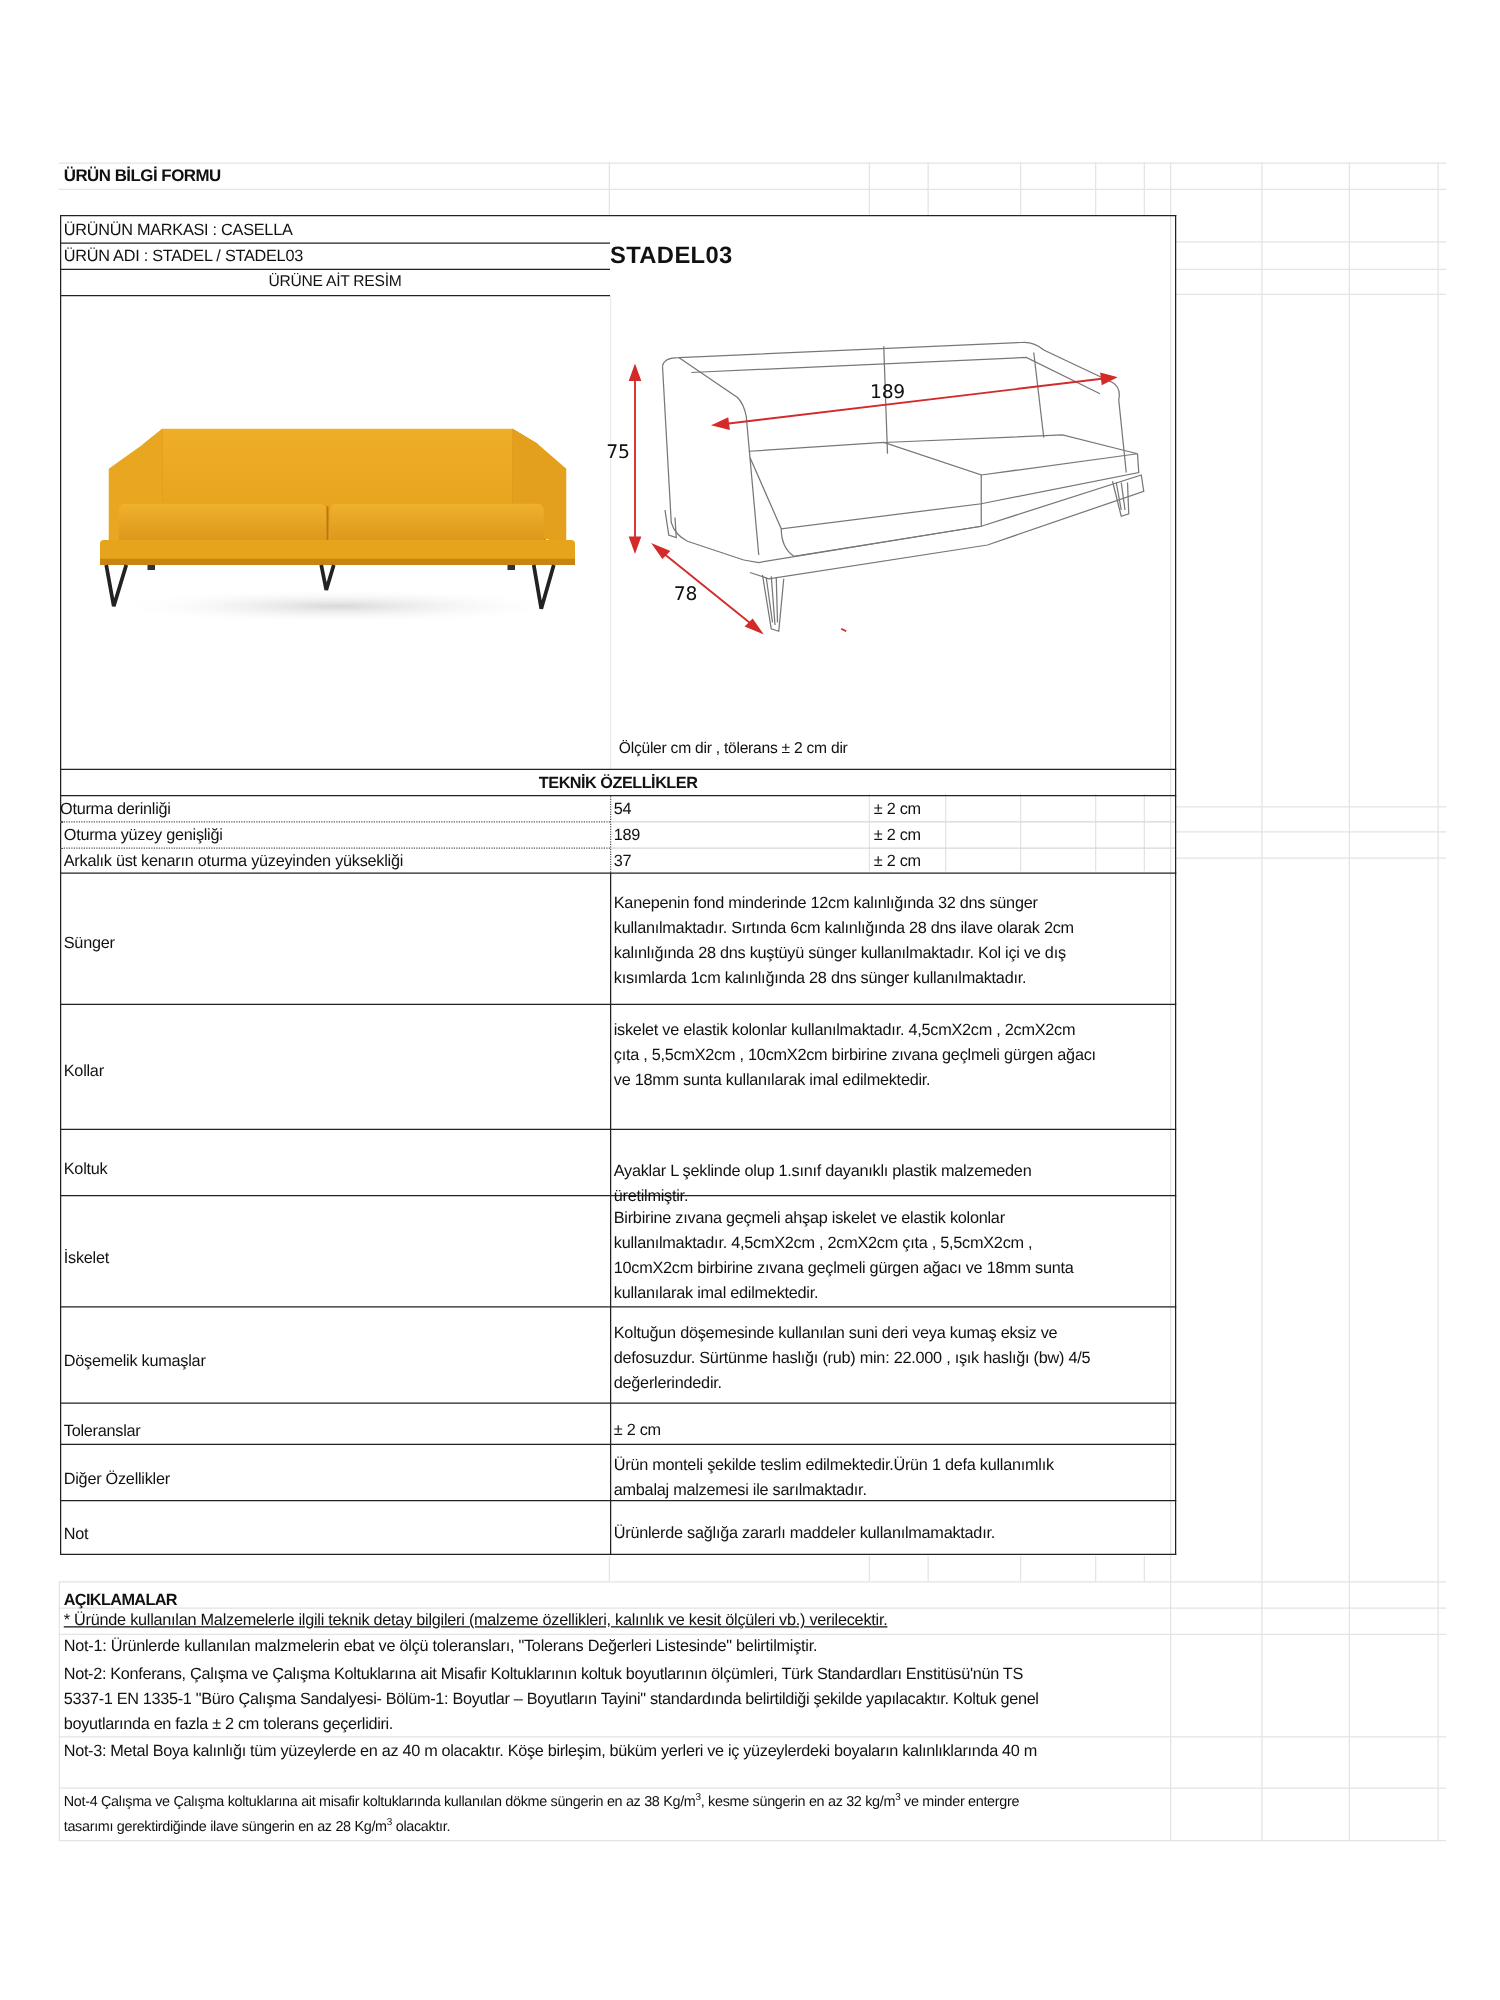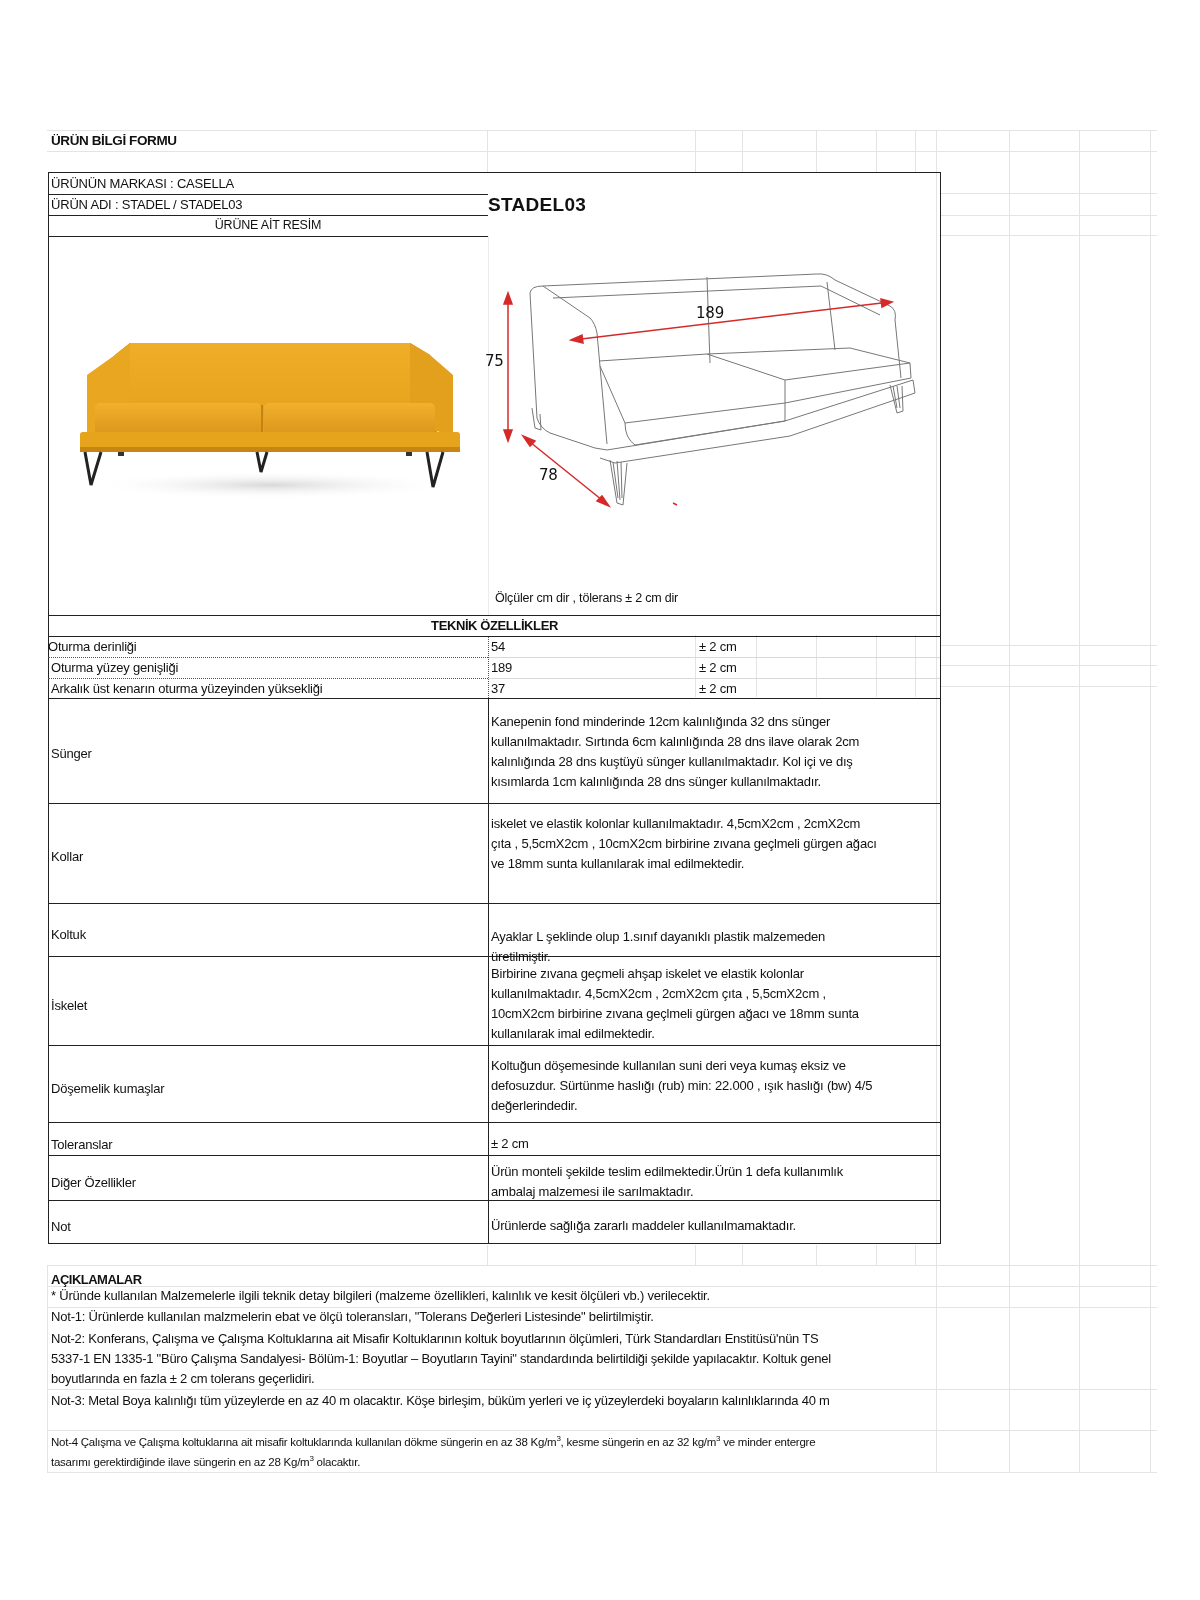--- a/index.html
+++ b/index.html
@@ -268,21 +268,21 @@
 </div>
 
 <div>
   <div class="txt" style="left:51px; top:1217px;">Not</div>
   <div class="para" style="left:491px; top:1216px;">
     <div>Ürünlerde sağlığa zararlı maddeler kullanılmamaktadır.</div>
   </div>
 </div>
 
 <div class="txt bold" style="left:51px; top:1270px; letter-spacing:-0.5px;">AÇIKLAMALAR</div>
-<div class="txt" style="left:51px; top:1286px;">* Üründe kullanılan Malzemelerle ilgili teknik detay bilgileri (malzeme özellikleri, kalınlık ve kesit ölçüleri vb.)  verilecektir.</div>
+<div class="txt" style="left:51px; top:1286px;text-decoration:underline;">* Üründe kullanılan Malzemelerle ilgili teknik detay bilgileri (malzeme özellikleri, kalınlık ve kesit ölçüleri vb.)  verilecektir.</div>
 <div class="txt" style="left:51px; top:1307px;">Not-1: Ürünlerde kullanılan malzmelerin ebat ve ölçü toleransları, "Tolerans Değerleri Listesinde" belirtilmiştir.</div>
 <div class="note" style="left:51px; top:1329px;">
   <div>Not-2: Konferans, Çalışma ve Çalışma Koltuklarına ait  Misafir Koltuklarının koltuk boyutlarının ölçümleri, Türk Standardları Enstitüsü'nün TS</div>
   <div>5337-1 EN 1335-1 "Büro Çalışma Sandalyesi- Bölüm-1: Boyutlar – Boyutların Tayini" standardında belirtildiği şekilde yapılacaktır. Koltuk genel</div>
   <div>boyutlarında en fazla ± 2 cm tolerans geçerlidiri.</div>
 </div>
 <div class="note" style="left:51px; top:1391px;">
   <div>Not-3: Metal Boya kalınlığı tüm yüzeylerde en az 40 m  olacaktır. Köşe birleşim, büküm yerleri ve iç yüzeylerdeki boyaların kalınlıklarında 40 m</div>
 </div>
 <div class="note" style="left:51px; top:1432px; font-size:11.5px;">

